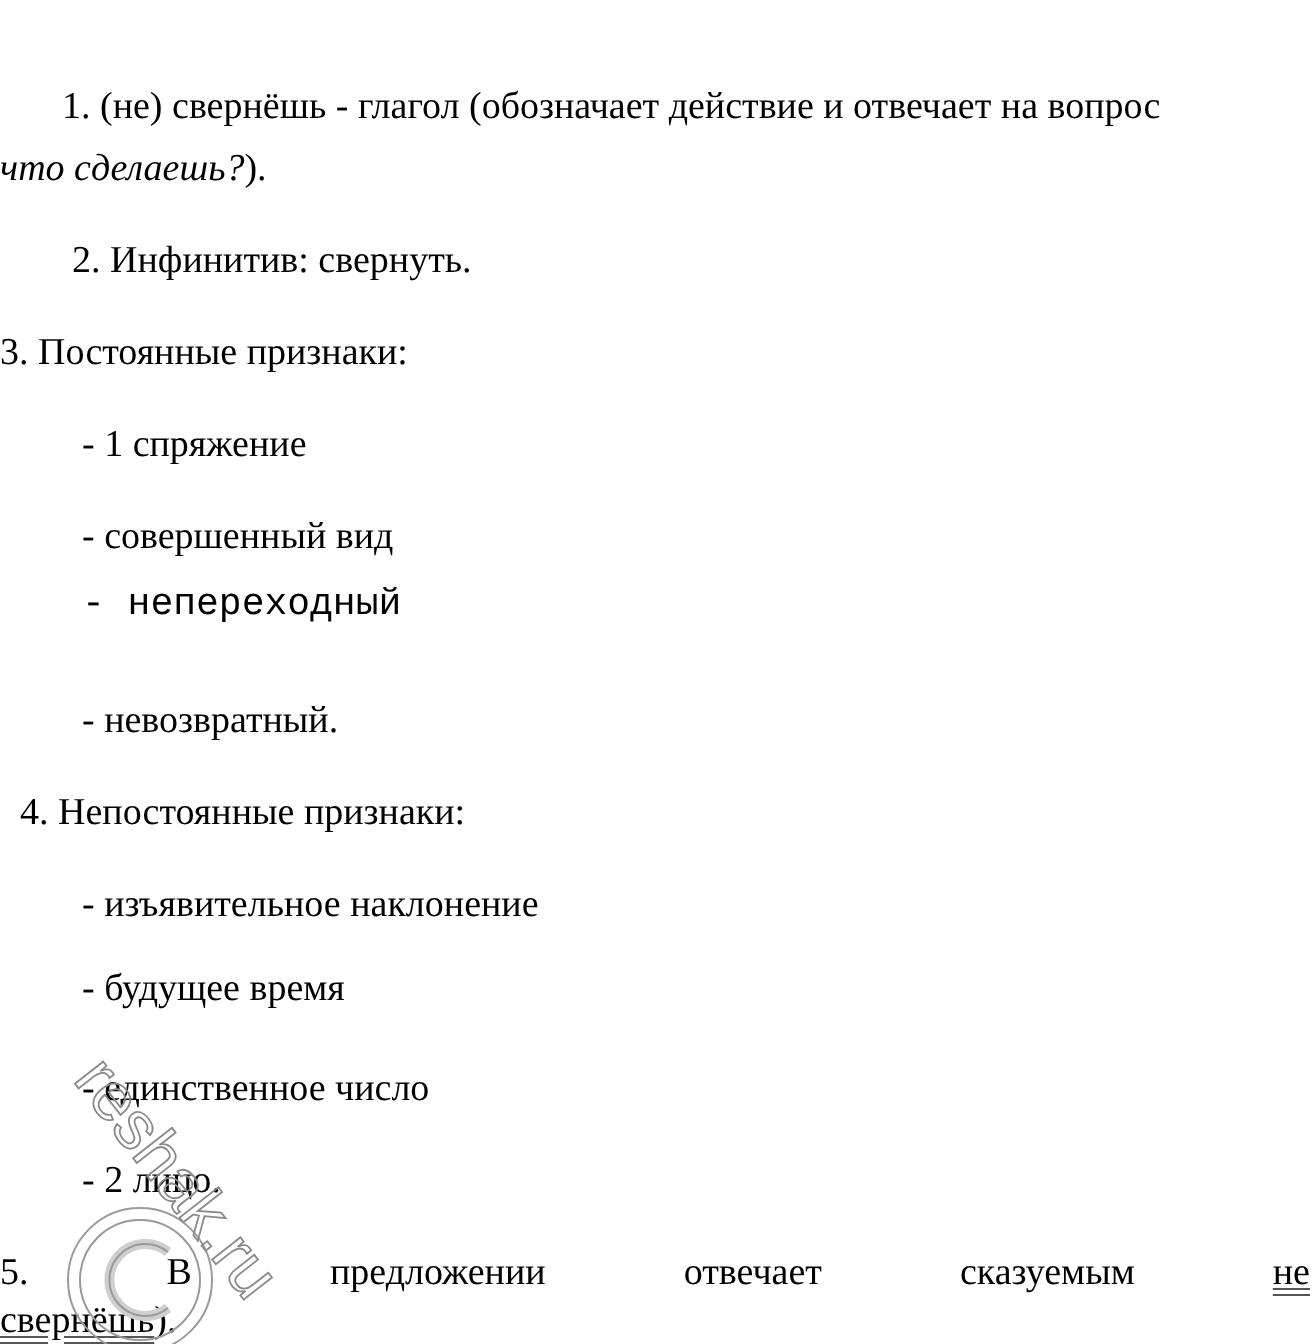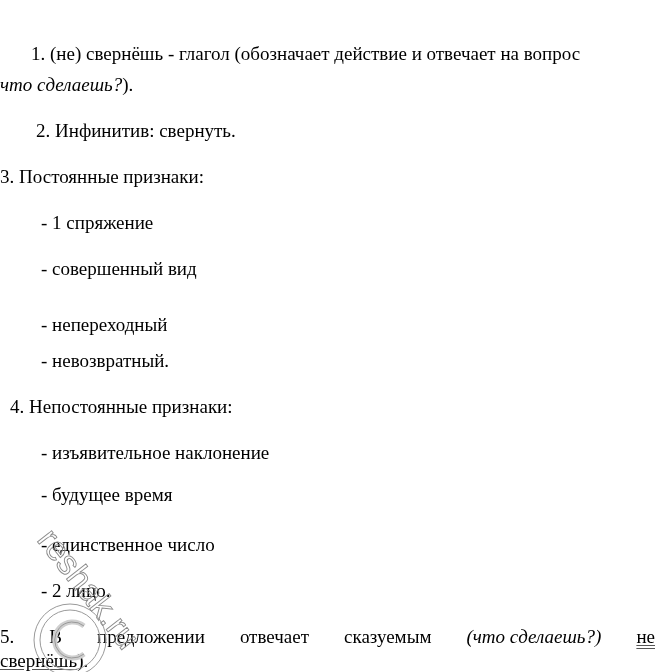--- a/index.html
+++ b/index.html
@@ -78,36 +78,35 @@
 
 <div>
   <div class="line" style="top:43px;padding-left:31px;">1. (не) свернёшь - глагол (обозначает действие и отвечает на вопрос</div>
   <div class="line" style="top:74px;"><span class="it">что сделаешь?</span><span>).</span></div>
 
   <div class="line" style="top:120px;margin-left:36px;">2. Инфинитив: свернуть.</div>
 
   <div class="line" style="top:166px;">3. Постоянные признаки:</div>
   <div class="line indent" style="top:212px;">- 1 спряжение</div>
   <div class="line indent" style="top:258px;">- совершенный вид</div>
-  <div class="line indent" style="top:314px;">- непереходный</div>
+  <div class="line indent" style="top:291px;font-family:Liberation Mono, monospace;">- непереходный</div>
   <div class="line indent" style="top:350px;">- невозвратный.</div>
 
   <div class="line" style="top:396px;margin-left:10px;">4. Непостоянные признаки:</div>
   <div class="line indent" style="top:442px;text-align:center;">- изъявительное наклонение</div>
   <div class="line indent" style="top:484px;">- будущее время</div>
   <div class="line indent" style="top:534px;">- единственное число</div>
   <div class="line indent" style="top:580px;">- 2 лицо.</div>
 
   <div class="justify-line" style="top:626px;">
     <span>5.</span>
     <span>В</span>
     <span>предложении</span>
     <span>отвечает</span>
     <span>сказуемым</span>
-    <span class="it">(что сделаешь?)</span>
     <span class="dbl-underline">не</span>
   </div>
   <div class="line" style="top:650px;"><span class="dbl-underline">свернёшь</span><span>).</span></div>
 </div>
 
 <svg class="watermark" viewBox="0 0 150 180">
   <g fill="none" stroke="#9a9a9a" stroke-width="1">
     <circle cx="42" cy="140" r="36"></circle>
     <circle cx="42" cy="140" r="30"></circle>
     <path d="M56 126 A18 18 0 1 0 56 154" stroke-width="5" stroke="#cfcfcf"></path>

